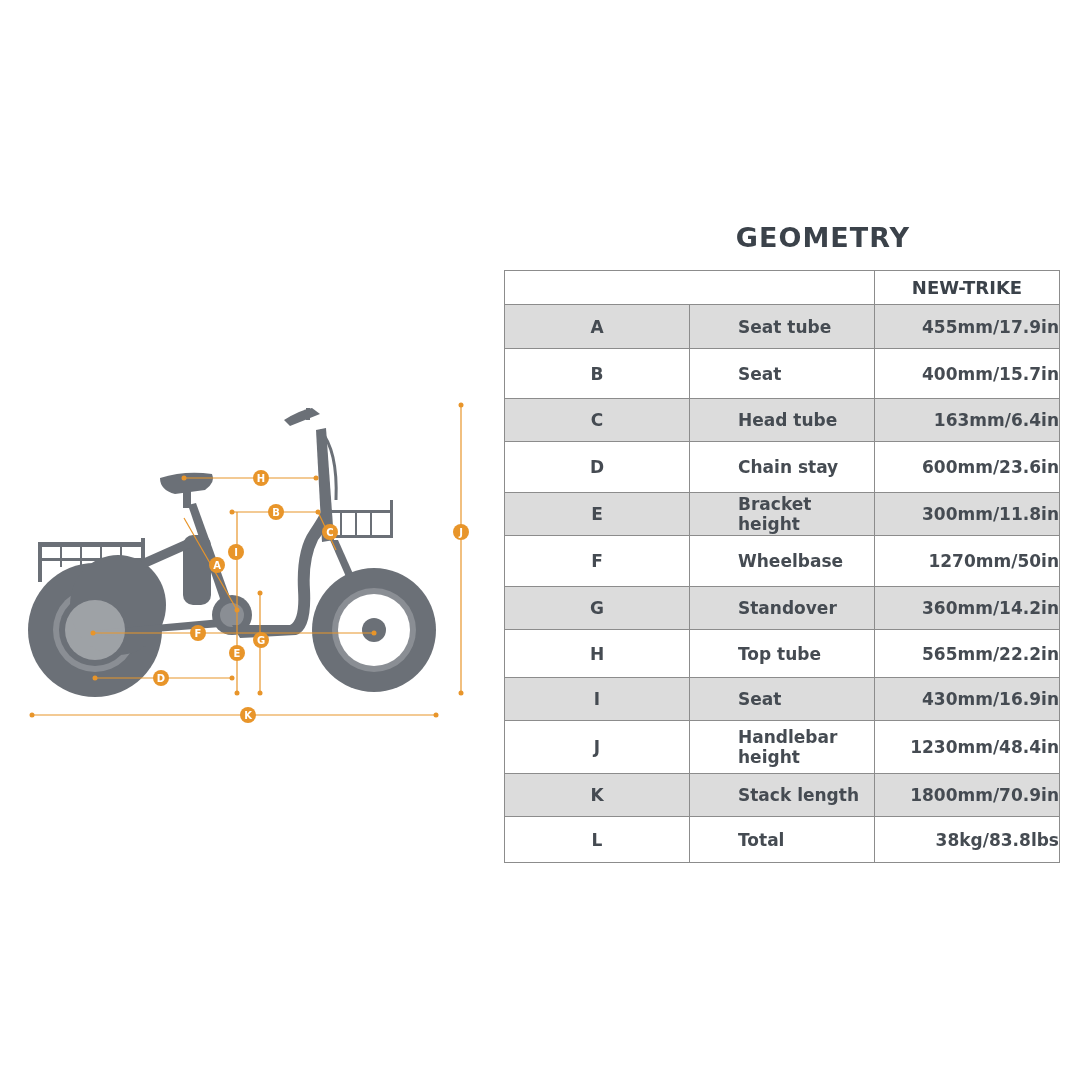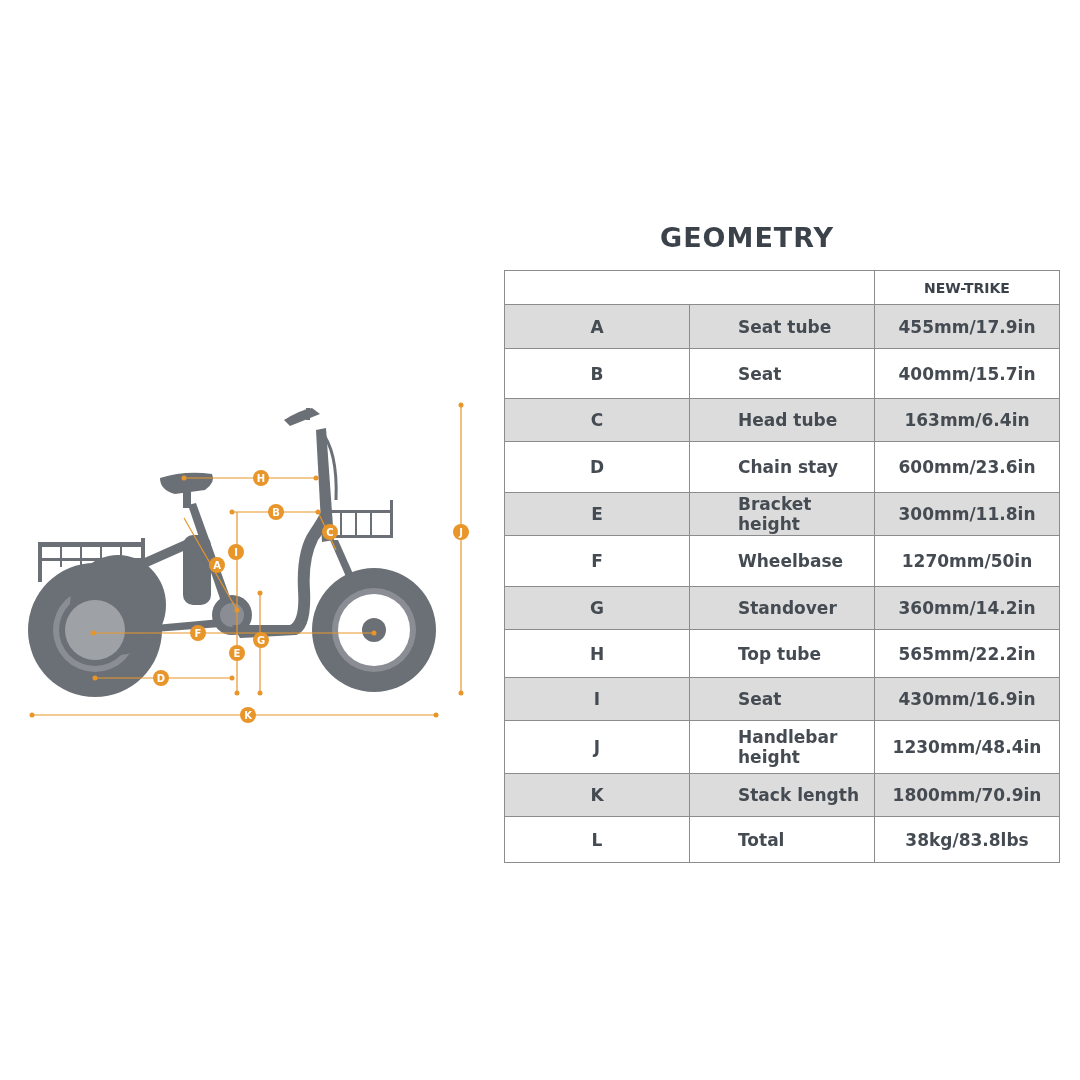--- a/index.html
+++ b/index.html
@@ -1,25 +1,25 @@
 <!DOCTYPE html>
 <html><head>
 <meta charset="utf-8">
 <style>
   html,body{margin:0;padding:0;background:#ffffff;}
   body{width:1080px;height:1080px;position:relative;overflow:hidden;font-family:"DejaVu Sans","Liberation Sans",sans-serif;color:#3b424a;}
   .diagram{position:absolute;left:0;top:390px;width:490px;height:340px;}
-  .title{position:absolute;left:660px;top:222px;width:250px;text-align:left;font-size:27px;font-weight:bold;letter-spacing:1px;color:#3b424a;}
+  .title{position:absolute;left:660px;top:222px;width:250px;text-align:right;font-size:27px;font-weight:bold;letter-spacing:1px;color:#3b424a;}
   table.geo{position:absolute;left:504px;top:270px;width:556px;border-collapse:collapse;table-layout:fixed;}
   table.geo td{border:1.5px solid #8c8c8c;padding:0;font-size:17px;font-weight:bold;color:#454b52;}
   table.geo td.letter{width:38px;text-align:center;}
   table.geo td.name{width:246px;padding-left:48px;margin-top:44px;}
-  table.geo td.val{text-align:center;}
+  table.geo td.val{text-align:right;}
   table.geo tr.hdr td{height:33px;}
-  table.geo tr.hdr td.model{font-size:14px;text-align:center;color:#3b424a;}
+  table.geo tr.hdr td.model{font-size:18px;text-align:center;color:#3b424a;}
   table.geo tr.shade td{background:#dcdcdc;}
   .svglabel{font-family:"DejaVu Sans","Liberation Sans",sans-serif;font-weight:bold;font-size:10px;fill:#ffffff;}
 </style>
 </head>
 <body>
 
 <div class="diagram">
   <svg width="490" height="340" viewBox="0 0 490 340">
     <g fill="#6b7077" stroke="none">
 

